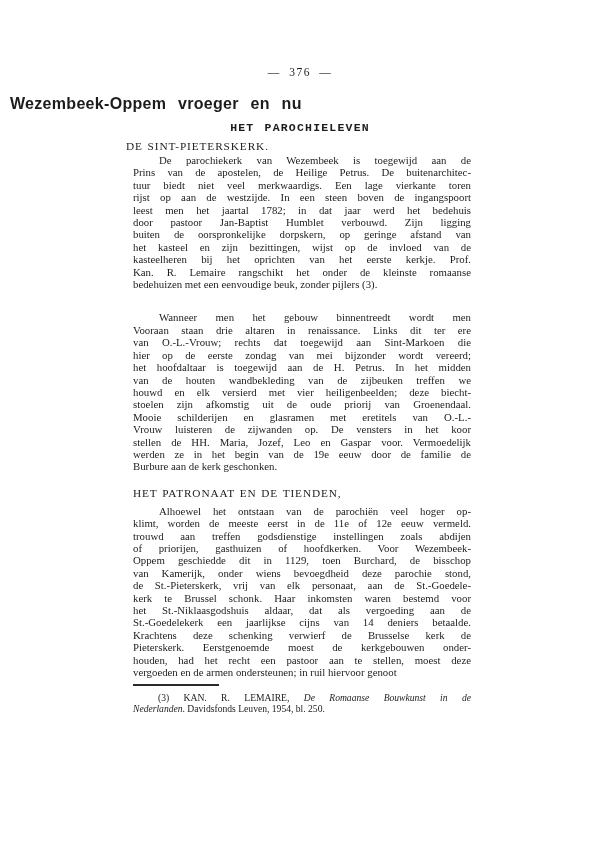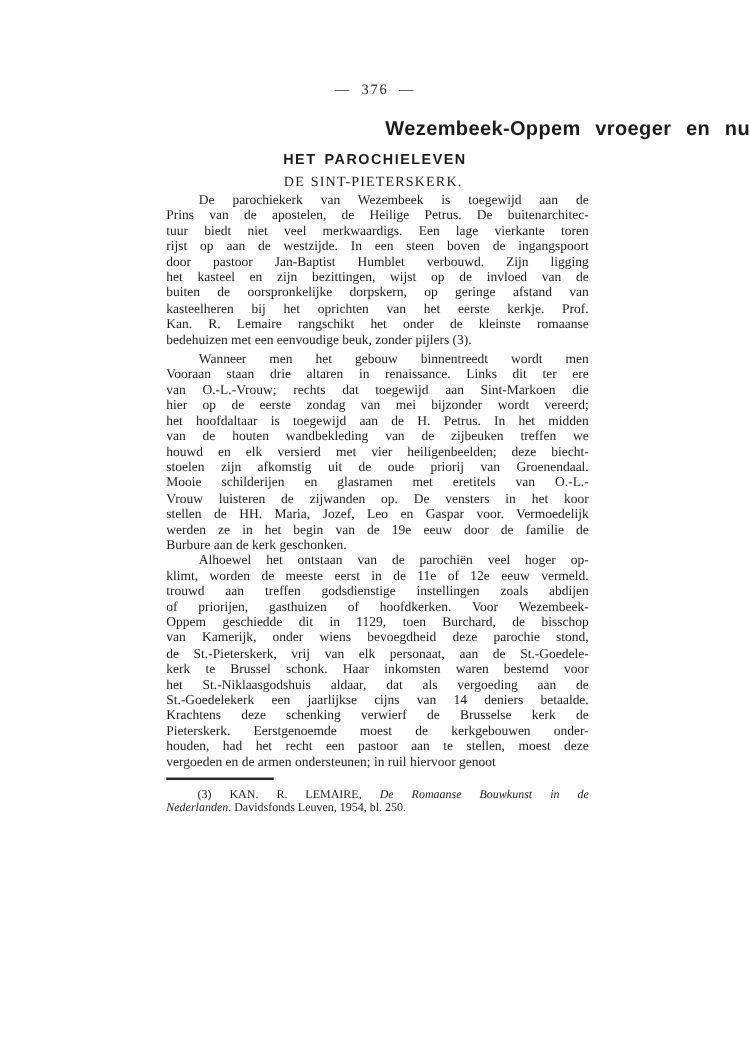--- a/index.html
+++ b/index.html
@@ -19,60 +19,60 @@
   .pagenum {
     text-align: center;
     font-size: 11.5px;
     line-height: 13px;
     letter-spacing: 1.5px;
     word-spacing: 4px;
   }
 
   .title {
     margin: 16px 0 0 0;
-    text-align: right;
+    text-align: left;
     font-family: "Liberation Sans", sans-serif;
     font-weight: bold;
     font-size: 16px;
     line-height: 18px;
     letter-spacing: 0.3px;
     word-spacing: 7px;
+    padding-left: 10px;
   }
 
   .subtitle {
     margin: 8px 0 0 0;
     text-align: center;
-    font-family: Liberation Sans, sans-serif;
+    font-family: Liberation Mono, monospace;
     font-weight: bold;
     font-size: 11.5px;
     line-height: 14px;
     letter-spacing: 1.2px;
     word-spacing: 2px;
   }
 
   .column {
     width: 338px;
     margin-left: 133px;
     margin-top: 5px;
   }
 
   .sec-heading {
     font-size: 11.3px;
     font-weight: normal;
     line-height: 13px;
     letter-spacing: 0.9px;
     word-spacing: 1px;
     margin: 0 0 1px 0;
-    text-align: center;
   }
   .sec-heading.outdent { margin-left: -7px; }
   section + section .sec-heading { margin-top: 14px; margin-bottom: 5px; }
 
   .para { margin: 0; }
-  .para + .para { margin-top: 3px; }
+  .para + .para { margin-top: 21px; }
 
   .line {
     font-size: 10.8px;
     line-height: 12.4px;
     text-align: justify;
     text-align-last: justify;
     white-space: normal;
   }
   .line.first { text-indent: 26px; }
   .line.last  { text-align-last: left; }
@@ -105,23 +105,24 @@
 
   <div class="column">
     <div>
         <section>
           <h3 class="sec-heading outdent">DE SINT-PIETERSKERK.</h3>
           <div class="para">
             <div class="line first">De parochiekerk van Wezembeek is toegewijd aan de</div>
             <div class="line">Prins van de apostelen, de Heilige Petrus. De buitenarchitec-</div>
             <div class="line">tuur biedt niet veel merkwaardigs. Een lage vierkante toren</div>
             <div class="line">rijst op aan de westzijde. In een steen boven de ingangspoort</div>
+            <div class="line">leest men het jaartal 1782; in dat jaar werd het bedehuis</div>
             <div class="line">door pastoor Jan-Baptist Humblet verbouwd. Zijn ligging</div>
+            <div class="line">buiten de oorspronkelijke dorpskern, op geringe afstand van</div>
             <div class="line">het kasteel en zijn bezittingen, wijst op de invloed van de</div>
-            <div class="line">buiten de oorspronkelijke dorpskern, op geringe afstand van</div>
             <div class="line">kasteelheren bij het oprichten van het eerste kerkje. Prof.</div>
             <div class="line">Kan. R. Lemaire rangschikt het onder de kleinste romaanse</div>
             <div class="line last">bedehuizen met een eenvoudige beuk, zonder pijlers (3).</div>
           </div>
           <div class="para">
             <div class="line first">Wanneer men het gebouw binnentreedt wordt men</div>
             <div class="line">Vooraan staan drie altaren in renaissance. Links dit ter ere</div>
             <div class="line">van O.-L.-Vrouw; rechts dat toegewijd aan Sint-Markoen die</div>
             <div class="line">hier op de eerste zondag van mei bijzonder wordt vereerd;</div>
             <div class="line">het hoofdaltaar is toegewijd aan de H. Petrus. In het midden</div>
@@ -129,20 +130,21 @@
             <div class="line">houwd en elk versierd met vier heiligenbeelden; deze biecht-</div>
             <div class="line">stoelen zijn afkomstig uit de oude priorij van Groenendaal.</div>
             <div class="line">Mooie schilderijen en glasramen met eretitels van O.-L.-</div>
             <div class="line">Vrouw luisteren de zijwanden op. De vensters in het koor</div>
             <div class="line">stellen de HH. Maria, Jozef, Leo en Gaspar voor. Vermoedelijk</div>
             <div class="line">werden ze in het begin van de 19e eeuw door de familie de</div>
             <div class="line last">Burbure aan de kerk geschonken.</div>
           </div>
         </section>
         <section>
+          <h3 class="sec-heading">HET PATRONAAT EN DE TIENDEN,</h3>
           <div class="para">
             <div class="line first">Alhoewel het ontstaan van de parochiën veel hoger op-</div>
             <div class="line">klimt, worden de meeste eerst in de 11e of 12e eeuw vermeld.</div>
             <div class="line">trouwd aan treffen godsdienstige instellingen zoals abdijen</div>
             <div class="line">of priorijen, gasthuizen of hoofdkerken. Voor Wezembeek-</div>
             <div class="line">Oppem geschiedde dit in 1129, toen Burchard, de bisschop</div>
             <div class="line">van Kamerijk, onder wiens bevoegdheid deze parochie stond,</div>
             <div class="line">de St.-Pieterskerk, vrij van elk personaat, aan de St.-Goedele-</div>
             <div class="line">kerk te Brussel schonk. Haar inkomsten waren bestemd voor</div>
             <div class="line">het St.-Niklaasgodshuis aldaar, dat als vergoeding aan de</div>

